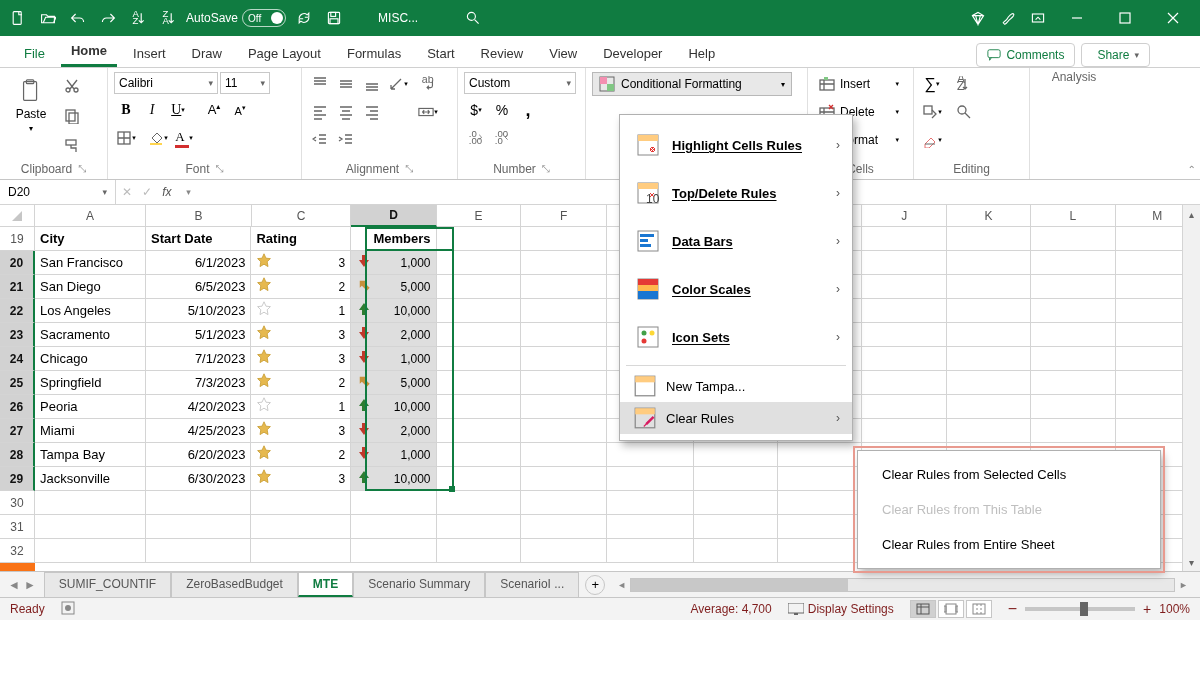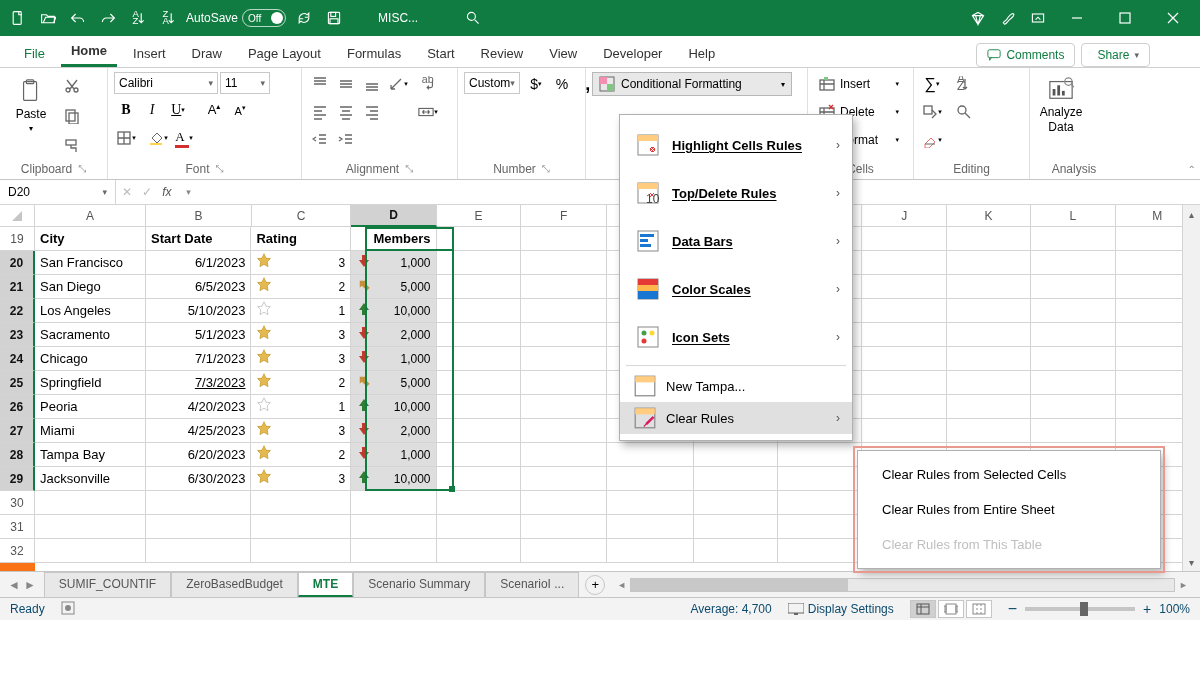--- a/index.html
+++ b/index.html
@@ -85,21 +85,21 @@
 
 .sheet-bar{height:26px;display:flex;align-items:center;border-top:1px solid #c6c6c6;background:#f3f3f3}
 .sheet-nav{display:flex;gap:4px;padding:0 8px;color:#888}
 .sheet-tab{padding:4px 14px;background:#e8e8e8;border:1px solid #c6c6c6;border-bottom:none;cursor:pointer;font-size:12px;color:#555}
 .sheet-tab.active{background:#fff;color:#107c41;font-weight:600;border-bottom:2px solid #107c41}
 .add-sheet{width:20px;height:20px;border:1px solid #c6c6c6;border-radius:50%;display:flex;align-items:center;justify-content:center;margin-left:6px;font-size:13px;cursor:pointer}
 .hscroll{flex:1;display:flex;align-items:center;padding:0 12px;gap:4px}
 .hscroll .track{flex:1;height:14px;background:#e8e8e8;border:1px solid #c6c6c6;position:relative}
 .hscroll .thumb{position:absolute;height:100%;width:40%;left:0;background:#c8c8c8}
 
-.statusbar{height:23px;background:#f3f3f3;border-top:1px solid #c6c6c6;display:flex;align-items:center;padding:0 10px;gap:16px;font-size:12px;color:#0c4a6e}
+.statusbar{height:23px;background:#f3f3f3;border-top:1px solid #c6c6c6;display:flex;align-items:center;padding:0 10px;gap:16px;font-size:12px;color:#7f1d1d}
 .statusbar .spacer{flex:1}
 .view-btns{display:flex;gap:2px}
 .view-btn{width:26px;height:18px;border:1px solid #c6c6c6;display:flex;align-items:center;justify-content:center;background:#fff}
 .zoom{display:flex;align-items:center;gap:8px}
 .zoom .track{width:110px;height:4px;background:#c6c6c6;position:relative}
 .zoom .knob{position:absolute;width:8px;height:14px;background:#666;left:50%;top:-5px}
 
 .vscroll{position:absolute;right:0;top:0;width:18px;height:100%;background:#f1f1f1;border-left:1px solid #d4d4d4;z-index:5}
 .vscroll .arr{height:18px;display:flex;align-items:center;justify-content:center;font-size:10px;color:#666}
 
@@ -415,21 +415,21 @@
           </div>
       </div>
     </div>
     <div class="label">
         <span>Alignment</span>
         <span class="launcher">⤡</span>
       </div>
   </div>
 
   <div class="group" style="width:128px">
-    <div class="content" style="flex-direction:row;gap:4px;padding-top:2px">
+    <div class="content" style="flex-direction:column;gap:4px;padding-top:2px">
       <div class="combo" style="width:112px">
           <span class="val">Custom</span>
           <span class="caret">▾</span>
         </div>
       <div class="btn-row">
         <div class="rbtn">
             <span style="font-size:14px">$</span>
             <span style="font-size:7px">▾</span>
           </div>
         <div class="rbtn">
@@ -551,33 +551,20 @@
             </svg>
           </div>
       </div>
     </div>
     <div class="label">
         <span>Editing</span>
       </div>
   </div>
 
   <div class="group" style="width:88px;border-right:none">
-    <div class="content">
-      <div class="big-btn">
-        <svg viewBox="0 0 28 28" class="ico-gray">
-            <rect x="2" y="6" width="24" height="18"></rect>
-            <rect x="5" y="14" width="3" height="7" fill="#555" stroke="none"></rect>
-            <rect x="10" y="10" width="3" height="11" fill="#555" stroke="none"></rect>
-            <rect x="15" y="16" width="3" height="5" fill="#555" stroke="none"></rect>
-            <circle cx="22" cy="6" r="4" fill="none" stroke="#888"></circle>
-            <path d="M25 9l3 3" stroke="#888"></path>
-          </svg>
-        <span style="text-align:center;line-height:1.2">Analyze Data</span>
-      </div>
-    </div>
     <div class="label">
         <span>Analysis</span>
       </div>
   </div>
   <div style="position:absolute;right:4px;bottom:4px;font-size:10px;color:#888;cursor:pointer">⌃</div>
 </div>
 
 <div class="cf-menu">
   <div class="cf-item">
     <div class="icon-box">
@@ -658,22 +645,22 @@
           <path d="M8 16l4-4" stroke="#d81b60"></path>
         </svg>
       </div>
     <span class="text">Clear Rules</span>
       <span class="arrow">›</span>
   </div>
 </div>
 
 <div class="sub-menu">
   <div class="sub-item">Clear Rules from Selected Cells</div>
+  <div class="sub-item disabled">Clear Rules from This Table</div>
   <div class="sub-item">Clear Rules from Entire Sheet</div>
-  <div class="sub-item disabled">Clear Rules from This Table</div>
 </div>
 
 <div class="formula-row">
   <div class="name-box">
       <span>D20</span>
       <span class="caret">▾</span>
     </div>
   <div class="fx-btns">
     <span style="color:#bbb">✕</span>
     <span style="color:#bbb">✓</span>
@@ -858,21 +845,21 @@
           <div class="cell" style="width: 90px;"></div>
           <div class="cell" style="width: 88px;"></div>
           <div class="cell" style="width: 88px;"></div>
           <div class="cell" style="width: 88px;"></div>
           <div class="cell" style="width: 88px;"></div>
           <div class="cell" style="width: 88px;"></div>
           <div class="cell" style="width: 88px;"></div>
         </div>
         <div class="row">
           <div class="cell" style="width: 116px;">Springfield</div>
-          <div class="cell right" style="width: 110px; text-decoration: underline;">7/3/2023</div>
+          <div class="cell right" style="width: 110px;">7/3/2023</div>
           <div class="cell" style="width: 104px;">
             <span><svg class="star" viewBox="0 0 20 20">
                 <path d="M10 1l2.5 5.5L18 7l-4 4 1 6-5-3-5 3 1-6-4-4 5.5-.5z" fill="#e6b94f" stroke="#c69a2f" stroke-width="1"></path>
               </svg></span>
             <span style="margin-left:auto">2</span>
           </div>
           <div class="cell sel-col" style="width: 89px;">
             <span><svg class="arrow-icon" viewBox="0 0 16 16">
                 <path d="M2 8l5-5v3h7v4H7v3z" fill="#c6903a" transform="rotate(45 8 8)"></path>
               </svg></span>

